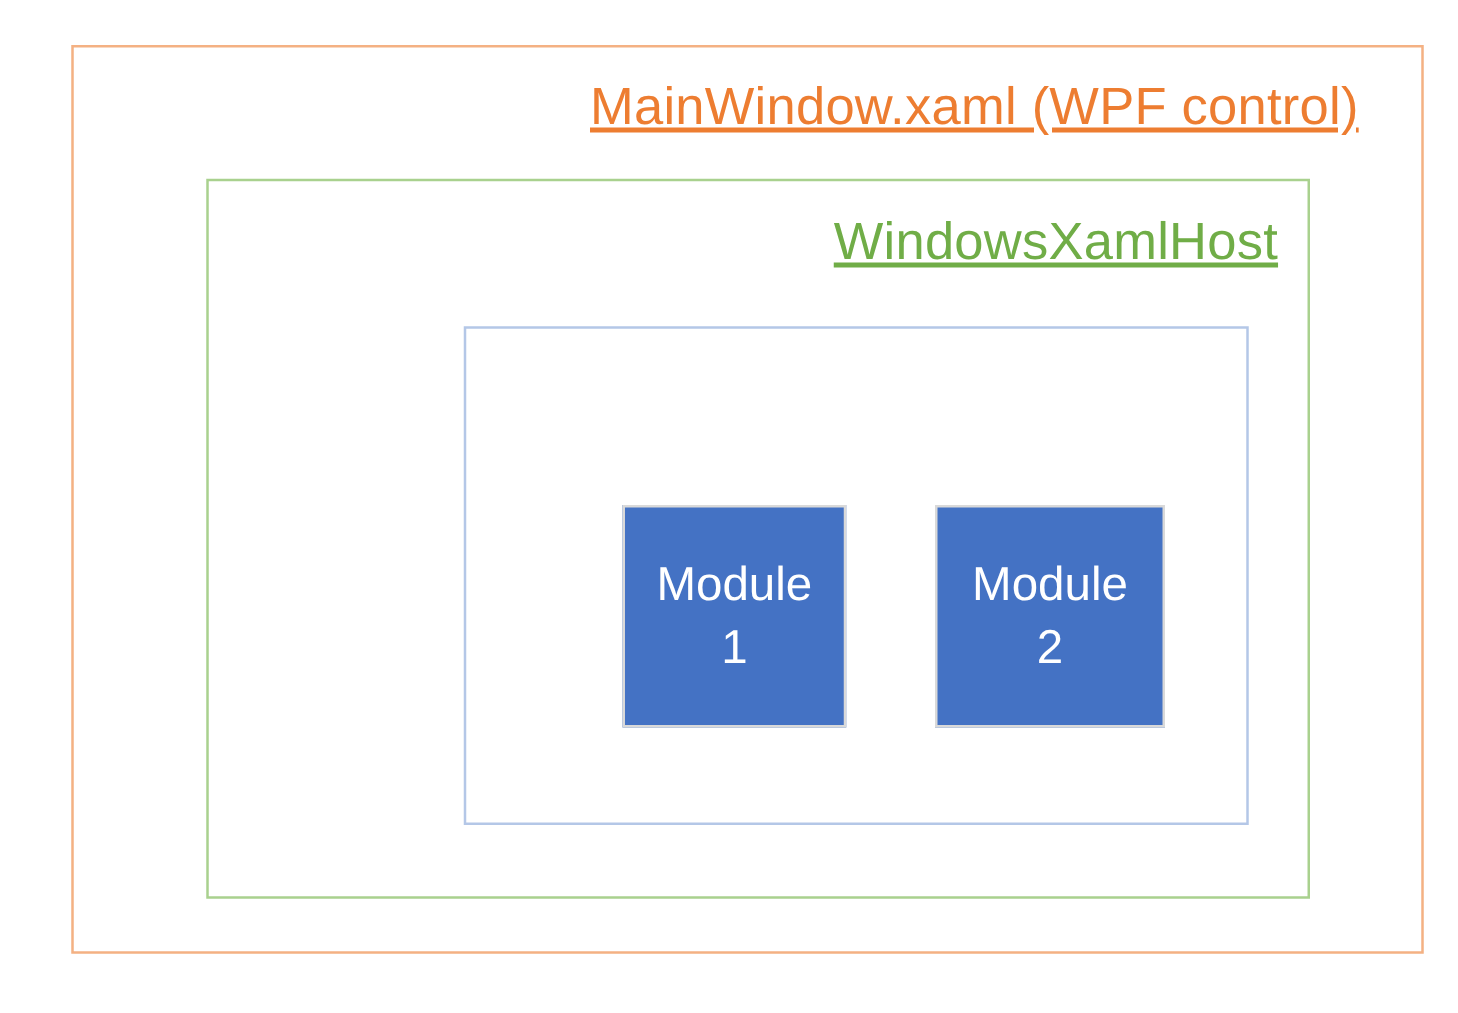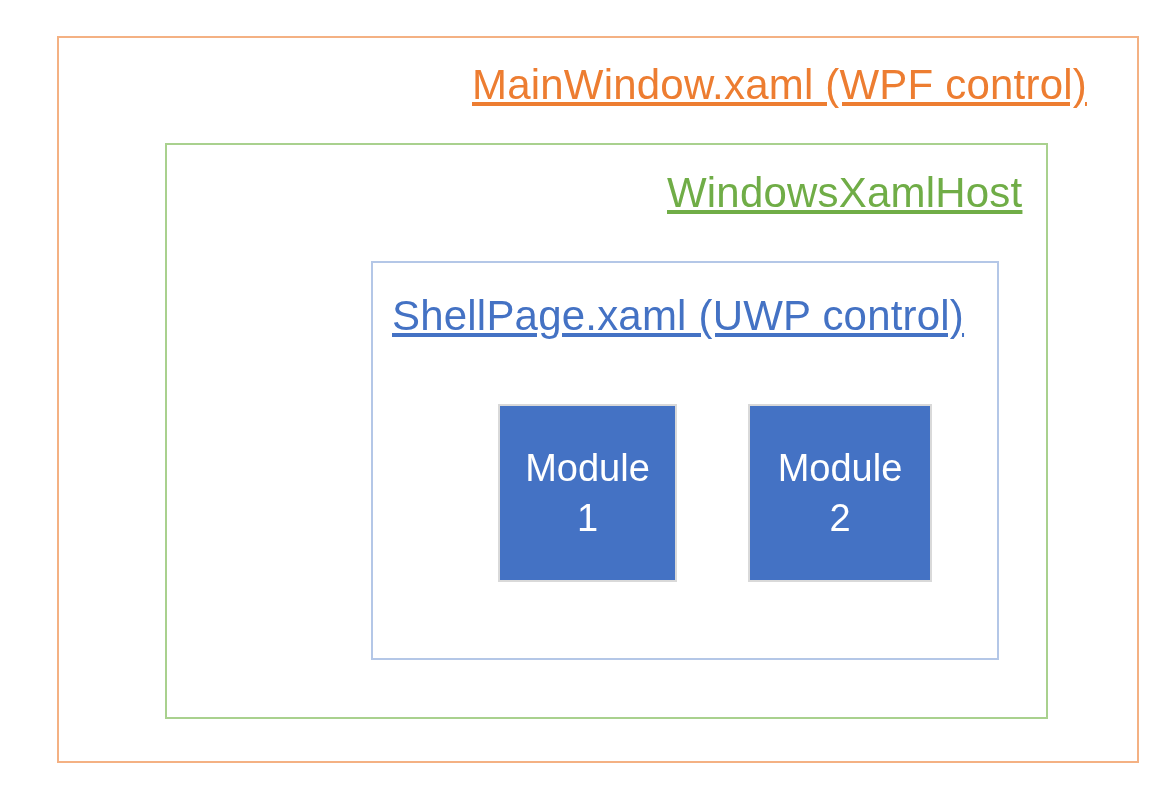--- a/index.html
+++ b/index.html
@@ -72,21 +72,20 @@
 <body>
 
 <div class="canvas">
   <div class="box box-orange">
     <div class="lbl lbl-orange">MainWindow.xaml (WPF control)</div>
 
     <div class="box box-green">
       <div class="lbl lbl-green">WindowsXamlHost</div>
 
       <div class="box box-blue">
-        <div class="lbl lbl-blue">ShellPage.xaml (UWP control)</div>
 
         <div class="module module-1">
           <span>Module</span>
           <span>1</span>
         </div>
 
         <div class="module module-2">
           <span>Module</span>
           <span>2</span>
         </div>

